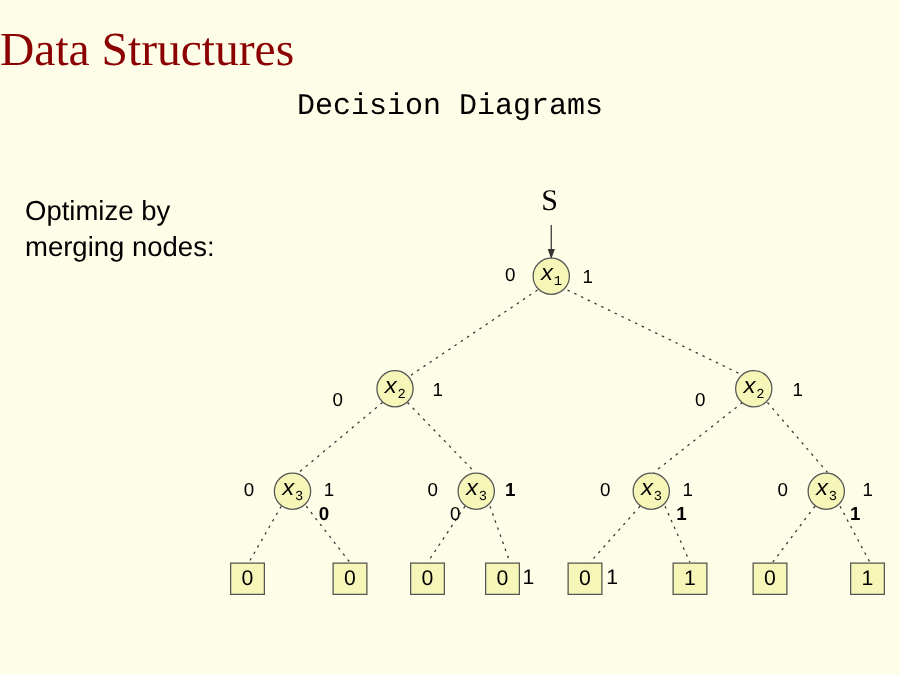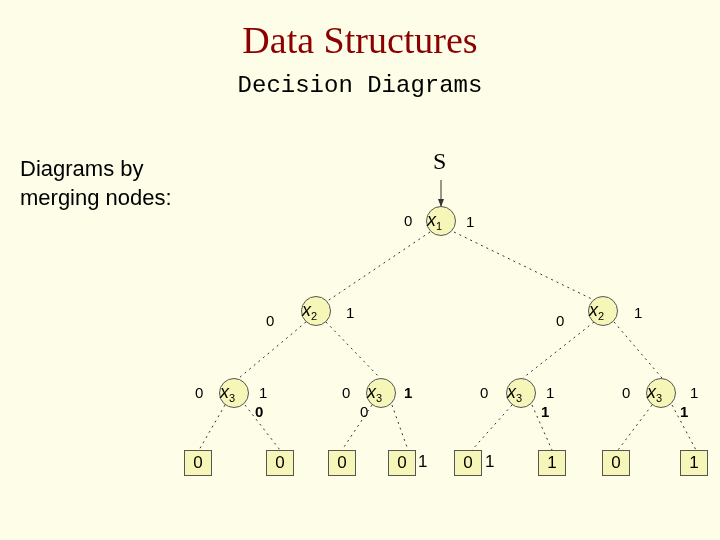--- a/index.html
+++ b/index.html
@@ -5,21 +5,20 @@
   html, body {
     margin: 0;
     padding: 0;
     width: 720px;
     height: 540px;
     background: #fdfde8;
     font-family: "Times New Roman", Times, serif;
     overflow: hidden;
   }
   .title {
-    text-align: center;
     font-size: 38px;
     color: #8b0000;
     margin-top: 18px;
     font-weight: normal;
   }
   .subtitle {
     text-align: center;
     font-size: 24px;
     color: #000;
     margin-top: 10px;
@@ -41,23 +40,23 @@
     height: 540px;
   }
   .node {
     position: absolute;
     width: 30px;
     height: 30px;
     border-radius: 50%;
     background: #f6f6b8;
     border: 1px solid #555;
     box-sizing: border-box;
-    text-align: left;
+    text-align: center;
     font-style: italic;
-    font-family: Liberation Sans, sans-serif;
+    font-family: Liberation Mono, monospace;
   }
   .node .varname {
     font-size: 18px;
     line-height: 26px;
     display: inline-block;
   }
   .node .sub {
     font-size: 11px;
     vertical-align: sub;
     font-style: normal;
@@ -93,21 +92,21 @@
     stroke-dasharray: 2, 4;
   }
 </style>
 </head>
 <body>
 
 <div class="title">Data Structures</div>
 <div class="subtitle">Decision Diagrams</div>
 
 <div class="side-text">
-  <span>Diagrams by</span><br>
+  <span>Optimize by</span><br>
   <span>merging nodes:</span>
 </div>
 
 <div class="stage">
 
   <svg width="720" height="540" style="position:absolute;left:0;top:0;">
 
     <line x1="441" y1="180" x2="441" y2="206" marker-end="url(#arrow)"></line>
     <defs>
       <marker id="arrow" markerWidth="8" markerHeight="6" refX="7" refY="3" orient="auto">

